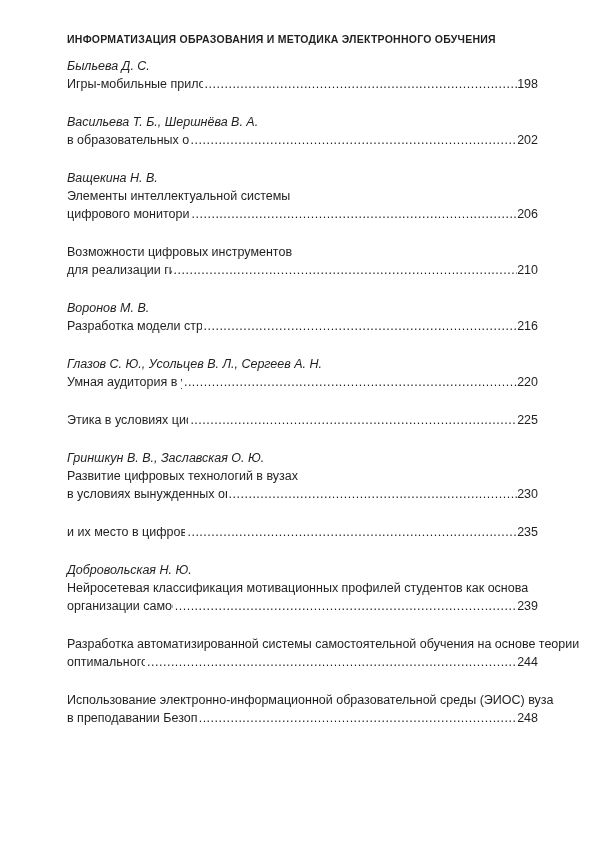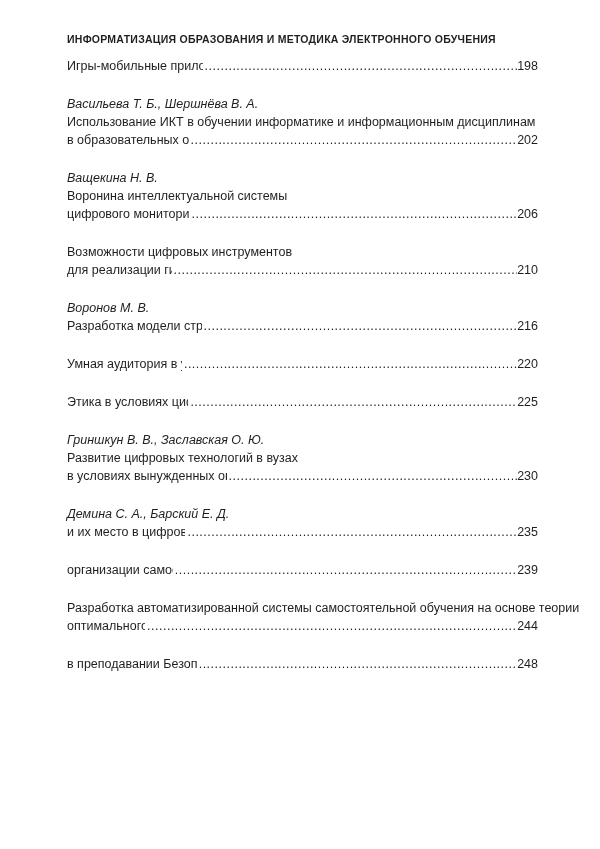--- a/index.html
+++ b/index.html
@@ -67,45 +67,45 @@
   }
 </style>
 </head>
 <body>
 
 <div class="page">
   <div class="content">
     <div class="section-header">ИНФОРМАТИЗАЦИЯ ОБРАЗОВАНИЯ И МЕТОДИКА ЭЛЕКТРОННОГО ОБУЧЕНИЯ</div>
     <div class="toc-entries">
   <div class="entry">
+    <div class="author">Быльева Д. С.</div>
     <div class="title">
             <div class="title-line last-line">
               <span class="t">Игры-мобильные приложения в высшем образовании</span>
               <span class="leader"></span>
               <span class="pg">198</span>
             </div>
           </div>
   </div>
 
   <div class="entry">
     <div class="author">Васильева Т. Б., Шершнёва В. А.</div>
     <div class="title">
-            <div class="title-line">Использование ИКТ в обучении информатике и информационным дисциплинам</div>
             <div class="title-line last-line">
               <span class="t">в образовательных организациях МВД России</span>
               <span class="leader"></span>
               <span class="pg">202</span>
             </div>
           </div>
   </div>
 
   <div class="entry">
     <div class="author">Ващекина Н. В.</div>
     <div class="title">
-            <div class="title-line">Воронина интеллектуальной системы</div>
+            <div class="title-line">Элементы интеллектуальной системы</div>
             <div class="title-line last-line">
               <span class="t">цифрового мониторинга в общем образовании</span>
               <span class="leader"></span>
               <span class="pg">206</span>
             </div>
           </div>
   </div>
 
   <div class="entry">
     <div class="title">
@@ -123,20 +123,21 @@
     <div class="title">
             <div class="title-line last-line">
               <span class="t">Разработка модели структуры знаний учебного курса</span>
               <span class="leader"></span>
               <span class="pg">216</span>
             </div>
           </div>
   </div>
 
   <div class="entry">
+    <div class="author">Глазов С. Ю., Усольцев В. Л., Сергеев А. Н.</div>
     <div class="title">
             <div class="title-line last-line">
               <span class="t">Умная аудитория в учебном процессе вуза</span>
               <span class="leader"></span>
               <span class="pg">220</span>
             </div>
           </div>
   </div>
 
   <div class="entry">
@@ -155,32 +156,33 @@
             <div class="title-line">Развитие цифровых технологий в вузах</div>
             <div class="title-line last-line">
               <span class="t">в условиях вынужденных ограничений: закономерности и следствия</span>
               <span class="leader"></span>
               <span class="pg">230</span>
             </div>
           </div>
   </div>
 
   <div class="entry">
-    <div class="author">Демина С. А., Барский Е. Д.</div>
     <div class="title">
             <div class="title-line last-line">
               <span class="t">и их место в цифровой трансформации вуза</span>
               <span class="leader"></span>
               <span class="pg">235</span>
             </div>
           </div>
   </div>
 
   <div class="entry">
-    <div class="title">
+    <div class="author">Добровольская Н. Ю.</div>
+    <div class="title">
+            <div class="title-line">Нейросетевая классификация мотивационных профилей студентов как основа</div>
             <div class="title-line last-line">
               <span class="t">организации самостоятельной работы</span>
               <span class="leader"></span>
               <span class="pg">239</span>
             </div>
           </div>
   </div>
 
   <div class="entry">
     <div class="title">
@@ -188,20 +190,21 @@
             <div class="title-line last-line">
               <span class="t">оптимального управления</span>
               <span class="leader"></span>
               <span class="pg">244</span>
             </div>
           </div>
   </div>
 
   <div class="entry">
     <div class="title">
+            <div class="title-line">Использование электронно-информационной образовательной среды (ЭИОС) вуза</div>
             <div class="title-line last-line">
               <span class="t">в преподавании Безопасности жизнедеятельности</span>
               <span class="leader"></span>
               <span class="pg">248</span>
             </div>
           </div>
   </div>
 
 </div>
 

